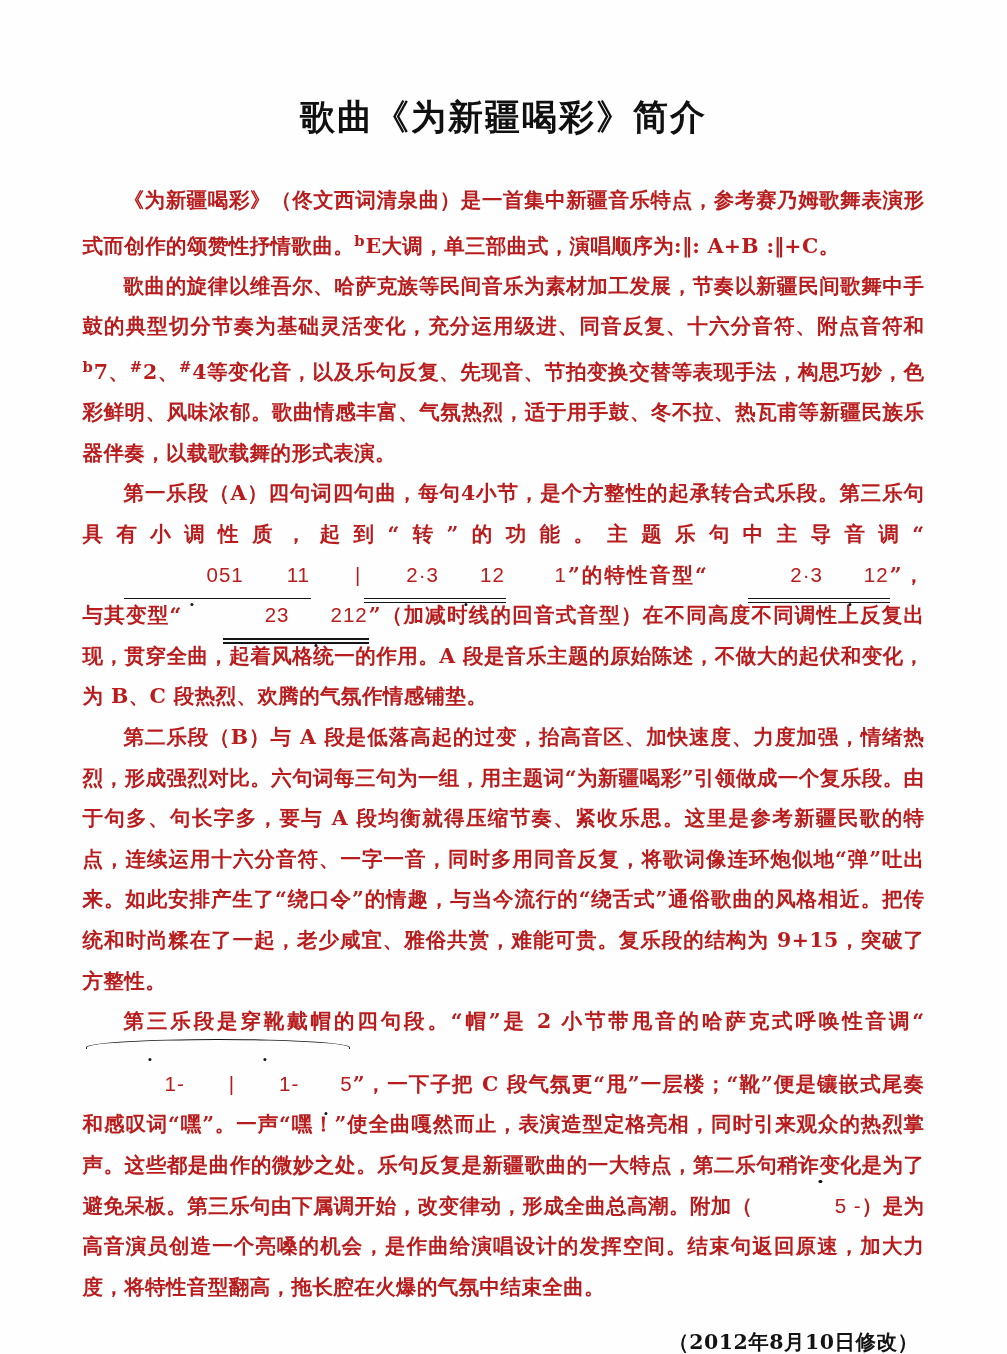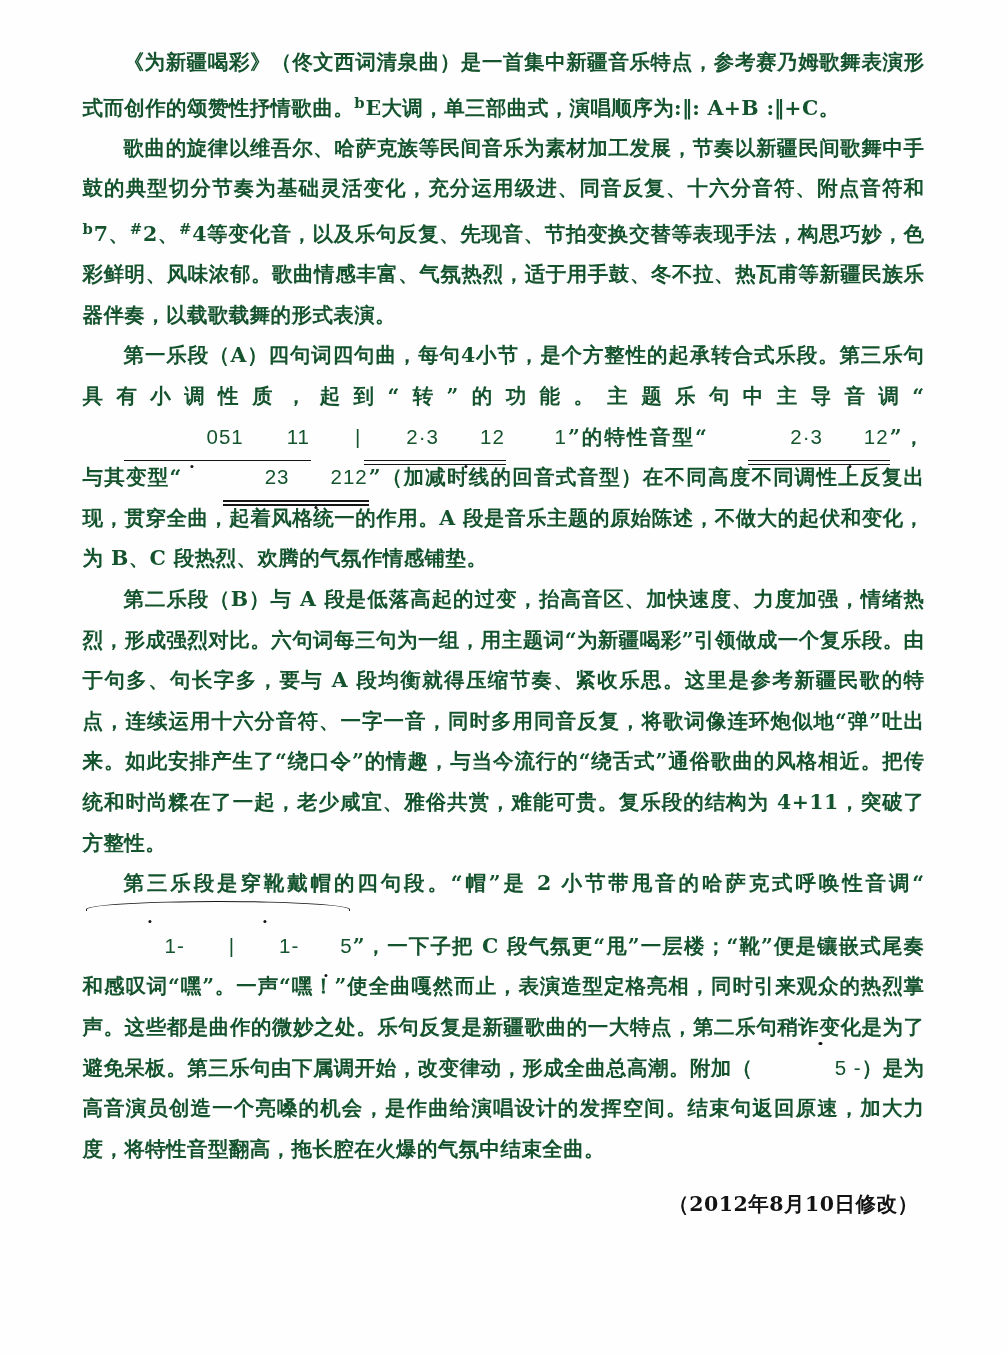--- a/index.html
+++ b/index.html
@@ -47,21 +47,21 @@
   }
   p.para {
     margin: 0 0 0 0;
     font-size: 20.5px;
     line-height: 40.6px;
     text-align: justify;
     text-justify: inter-ideograph;
     text-indent: 2em;
     font-weight: bold;
     letter-spacing: 0.4px;
-    color: #14532d;
+    color: #b91c1c;
     font-family: "DejaVu Serif", "Liberation Serif", serif;
   }
   p.para.first {
     text-indent: 2em;
   }
 
   
   .jianpu {
     font-family: Liberation Sans, sans-serif;
     font-weight: normal;
@@ -176,36 +176,37 @@
   .sig-line-1 { padding-right: 10px; letter-spacing: 0.5px; }
   .sig-line-2 { padding-right: 6px; letter-spacing: 0.5px; }
 
   .num { font-family: "DejaVu Serif", "Liberation Serif", serif; }
 </style>
 </head>
 <body>
 
 <div class="page">
 
+  <h1 class="doc-title">歌曲《为新疆喝彩》简介</h1>
 
   <div class="body-block">
 
     <p class="para first">
       <span>《为新疆喝彩》（佟文西词清泉曲）是一首集中新疆音乐特点，参考赛乃姆歌舞表演形式而创作的颂赞性抒情歌曲。</span><span class="accidental">b</span><span class="latin">E大调，单三部曲式，演唱顺序为:</span><span class="repeat-sign">‖:</span><span class="latin"> A+B </span><span class="repeat-sign">:‖</span><span class="latin">+C。</span>
     </p>
 
     <p class="para">
       <span>歌曲的旋律以维吾尔、哈萨克族等民间音乐为素材加工发展，节奏以新疆民间歌舞中手鼓的典型切分节奏为基础灵活变化，充分运用级进、同音反复、十六分音符、附点音符和</span><span class="accidental">b</span><span class="num">7</span><span>、</span><span class="accidental">#</span><span class="num">2</span><span>、</span><span class="accidental">#</span><span class="num">4</span><span>等变化音，以及乐句反复、先现音、节拍变换交替等表现手法，构思巧妙，色彩鲜明、风味浓郁。歌曲情感丰富、气氛热烈，适于用手鼓、冬不拉、热瓦甫等新疆民族乐器伴奏，以载歌载舞的形式表演。</span>
     </p>
 
     <p class="para">
       <span>第一乐段（A）四句词四句曲，每句4小节，是个方整性的起承转合式乐段。第三乐句具有小调性质，起到“转”的功能。主题乐句中主导音调“</span><span class="jianpu"><span class="grp beam1"><span class="lowdot">0</span><span>5</span><span>1</span></span><span class="grp beam1"><span>1</span><span>1</span></span><span class="barline">|</span><span class="grp beam2"><span>2</span><span>·</span><span>3</span><span class="lowdot">1</span><span>2</span></span><span class="grp"><span>&nbsp;1</span></span></span><span>”的特性音型“</span><span class="jianpu"><span class="grp beam2"><span>2</span><span>·</span><span>3</span><span class="lowdot">1</span><span>2</span></span></span><span>”，与其变型“</span><span class="jianpu"><span class="grp beam2"><span>2</span><span>3</span><span class="lowdot">2</span><span>1</span><span>2</span></span></span><span>”（加减时线的回音式音型）在不同高度不同调性上反复出现，贯穿全曲，起着风格统一的作用。A 段是音乐主题的原始陈述，不做大的起伏和变化，为 B、C 段热烈、欢腾的气氛作情感铺垫。</span>
     </p>
 
-    <p class="para">第二乐段（B）与 A 段是低落高起的过变，抬高音区、加快速度、力度加强，情绪热烈，形成强烈对比。六句词每三句为一组，用主题词“为新疆喝彩”引领做成一个复乐段。由于句多、句长字多，要与 A 段均衡就得压缩节奏、紧收乐思。这里是参考新疆民歌的特点，连续运用十六分音符、一字一音，同时多用同音反复，将歌词像连环炮似地“弹”吐出来。如此安排产生了“绕口令”的情趣，与当今流行的“绕舌式”通俗歌曲的风格相近。把传统和时尚糅在了一起，老少咸宜、雅俗共赏，难能可贵。复乐段的结构为 4+11，突破了方整性。</p>
+    <p class="para">第二乐段（B）与 A 段是低落高起的过变，抬高音区、加快速度、力度加强，情绪热烈，形成强烈对比。六句词每三句为一组，用主题词“为新疆喝彩”引领做成一个复乐段。由于句多、句长字多，要与 A 段均衡就得压缩节奏、紧收乐思。这里是参考新疆民歌的特点，连续运用十六分音符、一字一音，同时多用同音反复，将歌词像连环炮似地“弹”吐出来。如此安排产生了“绕口令”的情趣，与当今流行的“绕舌式”通俗歌曲的风格相近。把传统和时尚糅在了一起，老少咸宜、雅俗共赏，难能可贵。复乐段的结构为 9+15，突破了方整性。</p>
 
     <p class="para">
       <span>第三乐段是穿靴戴帽的四句段。“帽”是 2 小节带甩音的哈萨克式呼唤性音调“</span><span class="jianpu tie-wrap"><span class="tie"></span><span class="highdot">1</span><span>-</span><span class="barline">|</span><span class="highdot">1</span><span>-</span><span class="lowdot">5</span></span><span>”，一下子把 C 段气氛更“甩”一层楼；“靴”便是镶嵌式尾奏和感叹词“嘿”。一声“嘿！”使全曲嘎然而止，表演造型定格亮相，同时引来观众的热烈掌声。这些都是曲作的微妙之处。乐句反复是新疆歌曲的一大特点，第二乐句稍诈变化是为了避免呆板。第三乐句由下属调开始，改变律动，形成全曲总高潮。附加（</span><span class="jianpu"><span class="highdot">5</span><span>&nbsp;-</span></span><span>）是为高音演员创造一个亮嗓的机会，是作曲给演唱设计的发挥空间。结束句返回原速，加大力度，将特性音型翻高，拖长腔在火爆的气氛中结束全曲。</span>
     </p>
 
   </div>
 
   <div class="signature-block">
     <div class="sig-line-2">
       <span>（2012年8月10日修改）</span>

